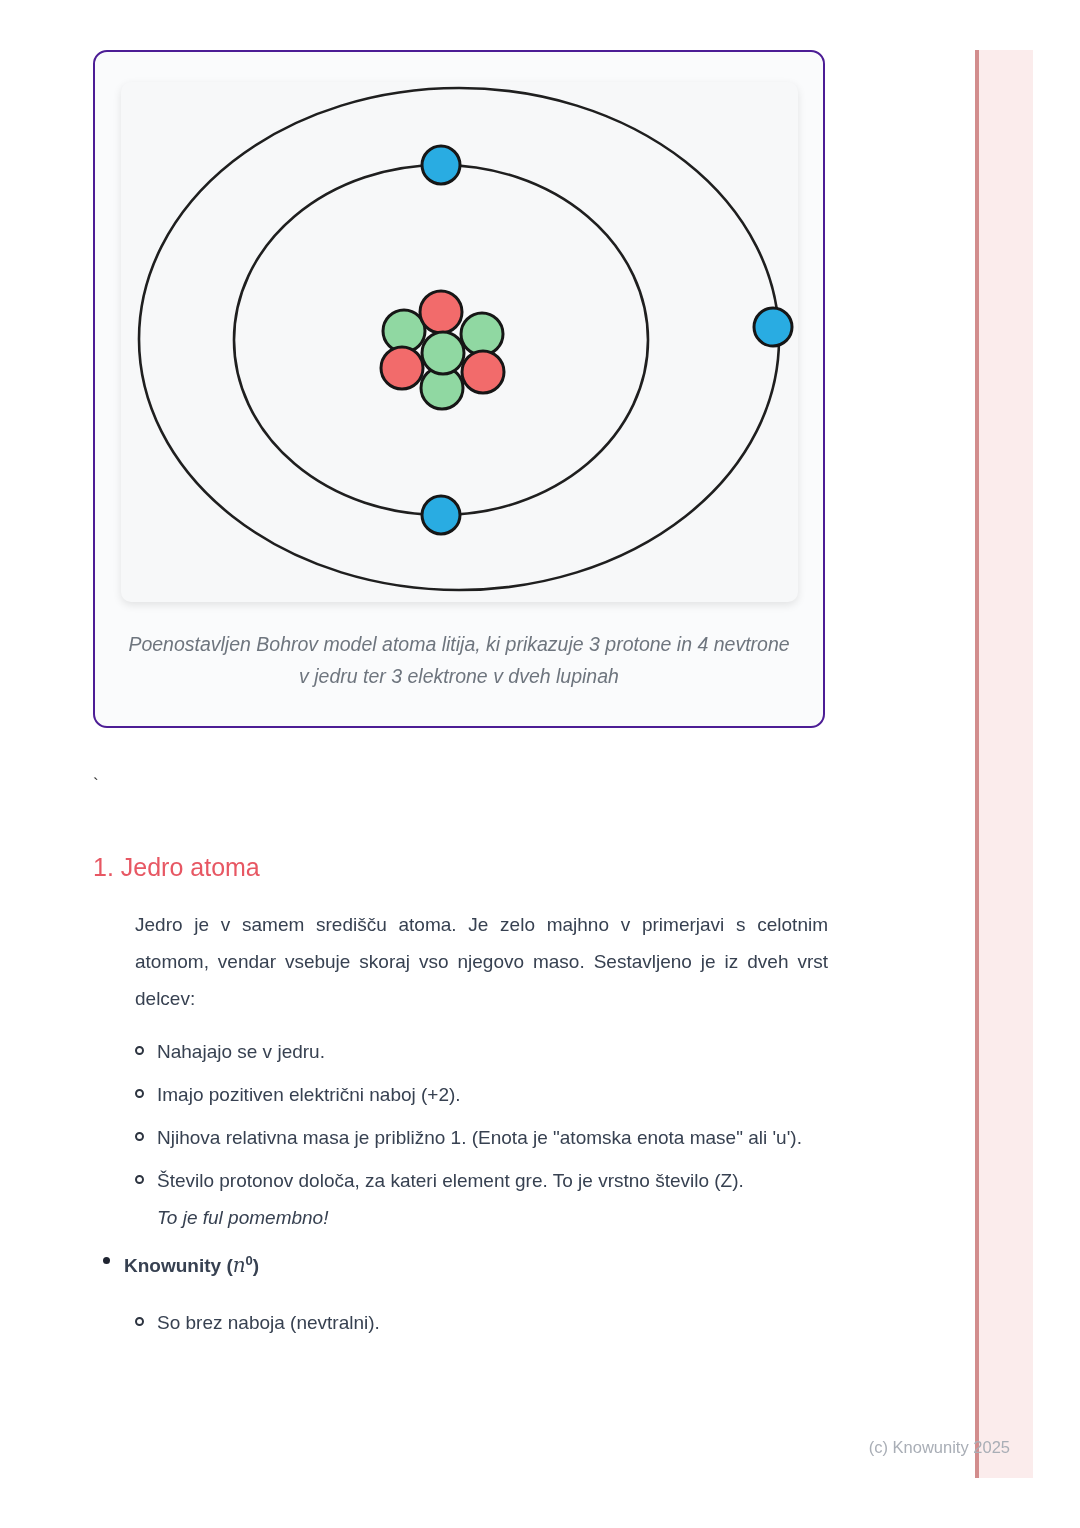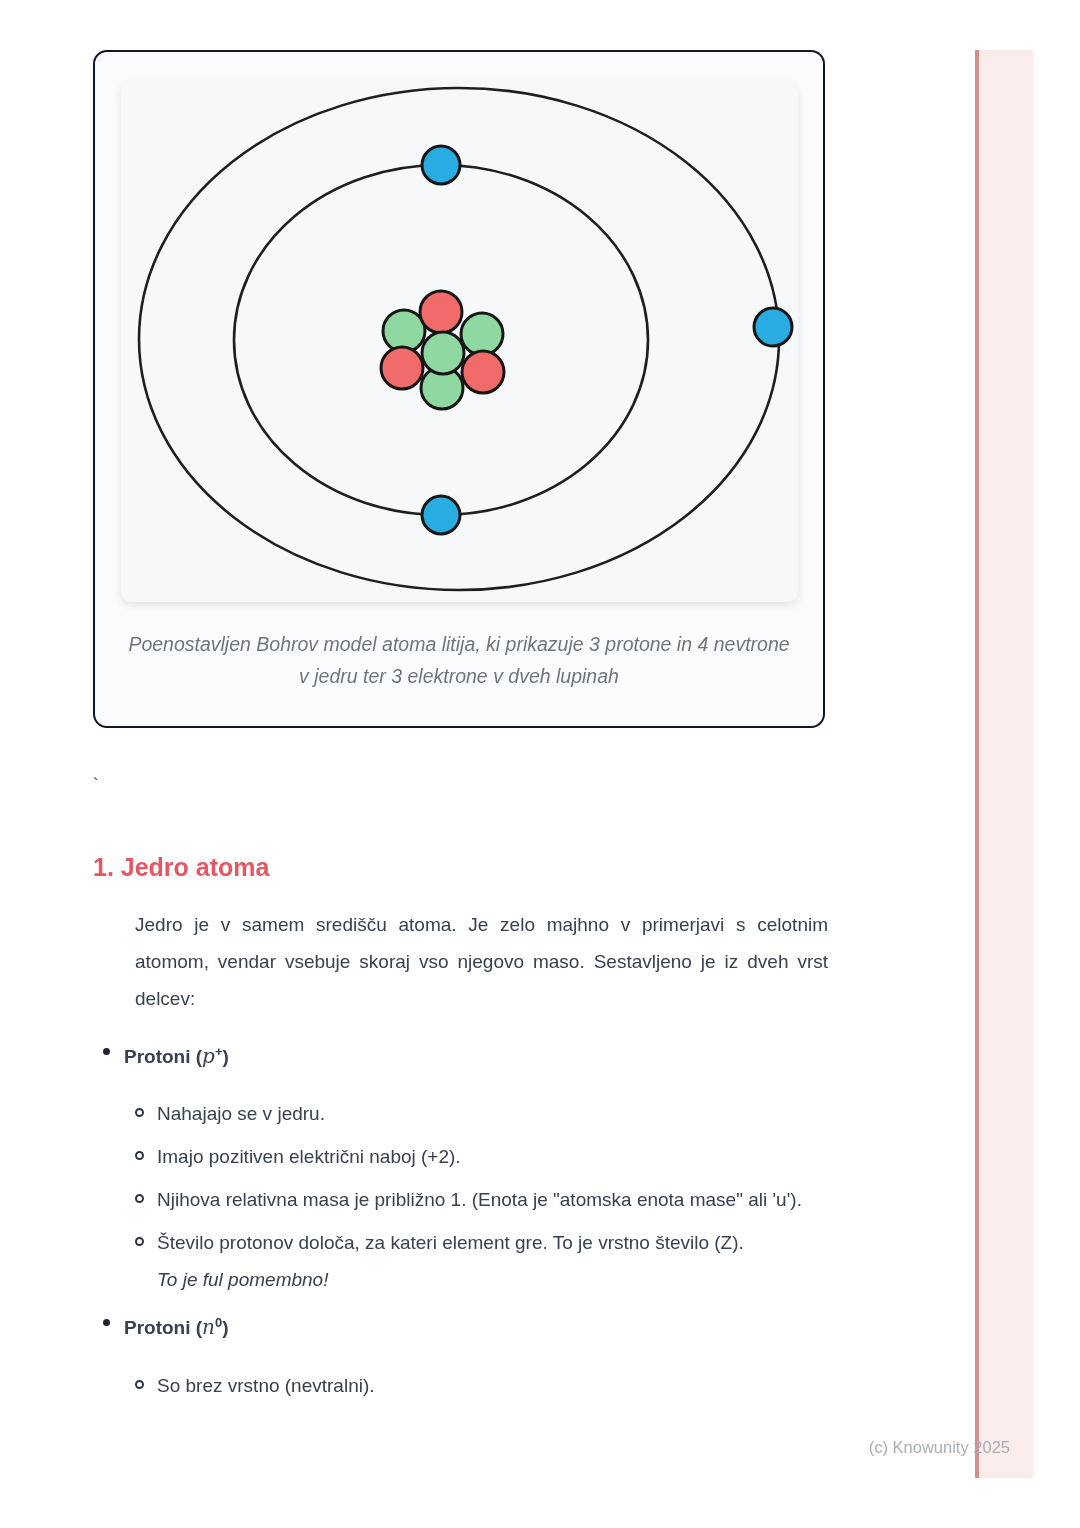--- a/index.html
+++ b/index.html
@@ -26,21 +26,21 @@
   }
 
   
   .figure-card {
     position: absolute;
     left: 93px;
     top: 50px;
     width: 732px;
     height: 678px;
     background: #fafbfc;
-    border: 2px solid #0f172a;
+    border: 2px solid #4c1d95;
     border-radius: 14px;
     padding: 30px 26px 0 26px;
   }
   .figure-panel {
     width: 677px;
     height: 520px;
     background: #f7f8f9;
     border-radius: 10px;
     box-shadow: 0 3px 8px rgba(0,0,0,0.10);
     overflow: hidden;
@@ -65,21 +65,21 @@
 
   
   .content {
     position: absolute;
     left: 93px;
     top: 852px;
     width: 735px;
   }
   .heading {
     font-size: 25px;
-    font-weight: 700;
+    font-weight: 400;
     line-height: 30px;
     color: #e75763;
     margin-bottom: 24px;
   }
   .para {
     font-size: 19px;
     line-height: 37px;
     text-align: justify;
     margin-bottom: 16px;
     margin-left: 42px;
@@ -171,47 +171,44 @@
   </div>
 
   <div class="stray">`</div>
 
   <div class="content">
 
     <div class="heading">1. Jedro atoma</div>
 
     <div class="para">Jedro je v samem središču atoma. Je zelo majhno v primerjavi s celotnim atomom, vendar vsebuje skoraj vso njegovo maso. Sestavljeno je iz dveh vrst delcev:</div>
 
-    <div class="bullet-header">
-      <span class="disc"></span><span>Protoni (</span><span class="math">p</span><sup>+</sup><span>)</span>
-    </div>
 
     <div class="sub-item">
       <span class="ring"></span><span>Nahajajo se v </span><b>jedru</b><span>.</span>
     </div>
 
     <div class="sub-item">
       <span class="ring"></span><span>Imajo </span><b>pozitiven</b><span> električni naboj (+2).</span>
     </div>
 
     <div class="sub-item">
       <span class="ring"></span><span>Njihova relativna masa je približno </span><b>1</b><span>. (Enota je "atomska enota mase" ali 'u').</span>
     </div>
 
     <div class="sub-item">
       <span class="ring"></span><span>Število protonov določa, za kateri element gre. To je </span><b>vrstno število (Z)</b><span>.</span>
       <span class="note-it">To je ful pomembno!</span>
     </div>
 
     <div class="bullet-header group-nevtroni">
-      <span class="disc"></span><span>Protoni (</span><span class="math">n</span><sup>0</sup><span>)</span>
-    </div>
-
-
-    <div class="sub-item">
-      <span class="ring"></span><span>So </span><b>brez vrstno</b><span> (nevtralni).</span>
+      <span class="disc"></span><span>Knowunity (</span><span class="math">n</span><sup>0</sup><span>)</span>
+    </div>
+
+
+    <div class="sub-item">
+      <span class="ring"></span><span>So </span><b>brez naboja</b><span> (nevtralni).</span>
     </div>
 
   </div>
 
   <div class="footer-copy">(c) Knowunity 2025</div>
 
 </div>
 
 </body></html>

